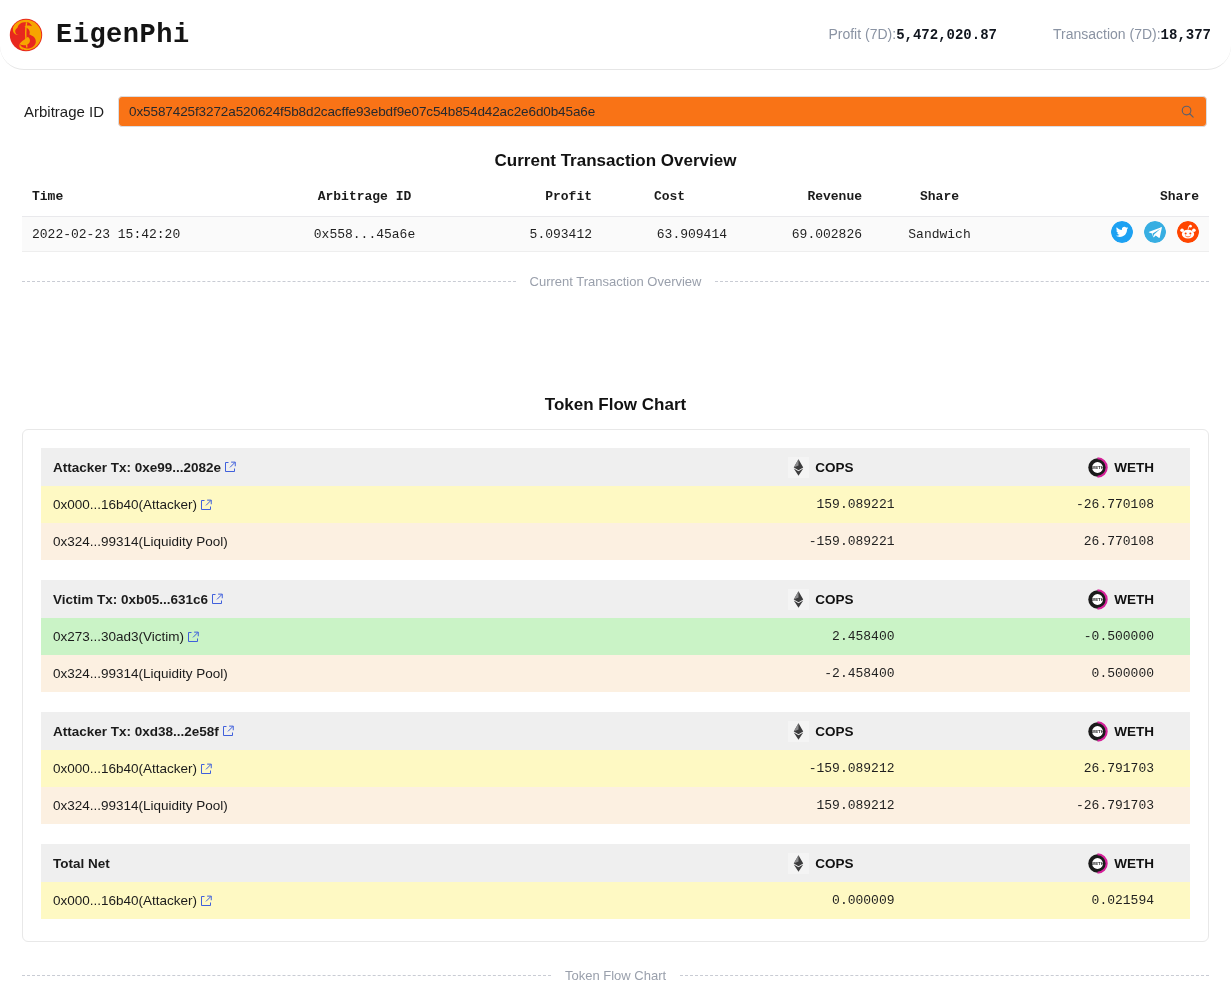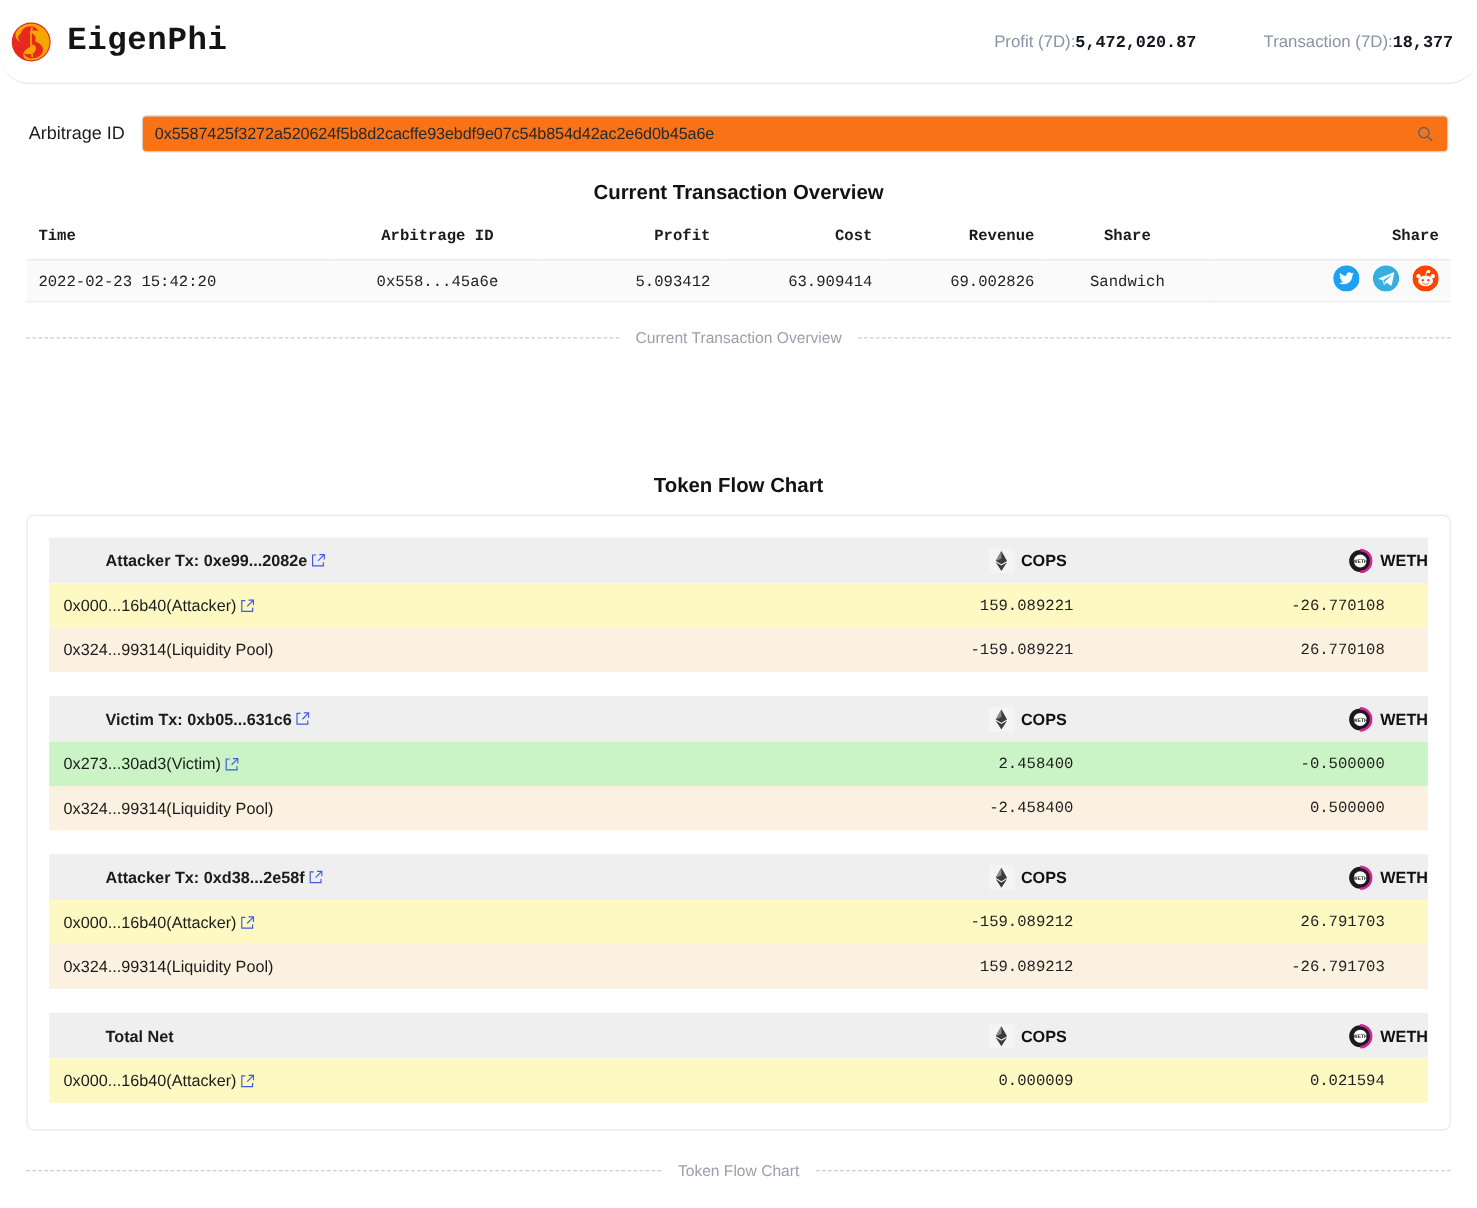--- a/index.html
+++ b/index.html
@@ -114,21 +114,21 @@
     font-size: 13px;
     color: #1f1f1f;
     padding: 4px 10px;
     background: #fafafa;
     border-bottom: 1px solid #eeeeee;
     white-space: nowrap;
   }
   .col-time    { text-align: left; width: 255px; }
   .col-arbid   { text-align: center; width: 175px; }
   .col-profit  { text-align: right; width: 150px; }
-  .col-cost    { text-align: right; width: 135px; }
+  .col-cost    { text-align: center; width: 135px; }
   .col-revenue { text-align: right; width: 135px; }
   .col-type    { text-align: center; width: 135px; }
   .col-share   { text-align: right; }
   td.col-arbid { text-align: center; }
   td.col-profit, td.col-cost, td.col-revenue { text-align: right; padding-right: 22px; }
   td.col-type { text-align: center; }
 
   .share-cell { text-align: right; white-space: nowrap; }
   .share-icons { display: inline-flex; gap: 11px; align-items: center; }
   .share-icon { width: 22px; height: 22px; border-radius: 50%; display: block; cursor: pointer; }
@@ -180,21 +180,21 @@
     flex: 0 0 600px;
     padding-left: 12px;
     font-size: 13.5px;
     color: #1b1b1b;
     display: flex;
     align-items: center;
     gap: 3px;
     overflow: hidden;
     white-space: nowrap;
   }
-  .frow.head .fc-label { font-weight: 700; margin-left: 35px; }
+  .frow.head .fc-label { font-weight: 700; }
 
   .fc-num {
     flex: 1;
     text-align: right;
     font-family: "Liberation Mono", "DejaVu Sans Mono", monospace;
     font-size: 13px;
     color: #1f1f1f;
     padding-right: 0;
     white-space: nowrap;
   }
@@ -206,21 +206,21 @@
     display: flex;
     align-items: center;
     justify-content: flex-end;
     gap: 6px;
     font-size: 13.5px;
     font-weight: 700;
     color: #111;
     white-space: nowrap;
   }
   .fc-tok.first { padding-right: 88px; }
-  .fc-tok.last  { }
+  .fc-tok.last  { padding-right: 36px; }
 
   .tok-ico { width: 21px; height: 21px; display: block; flex: none; }
 
   .ext-link { width: 12px; height: 12px; display: inline-block; cursor: pointer; flex: none; vertical-align: -1px; }
 
   .bottom-divider { margin-top: 26px; padding-bottom: 26px; }
 </style>
 </head>
 <body>
 

